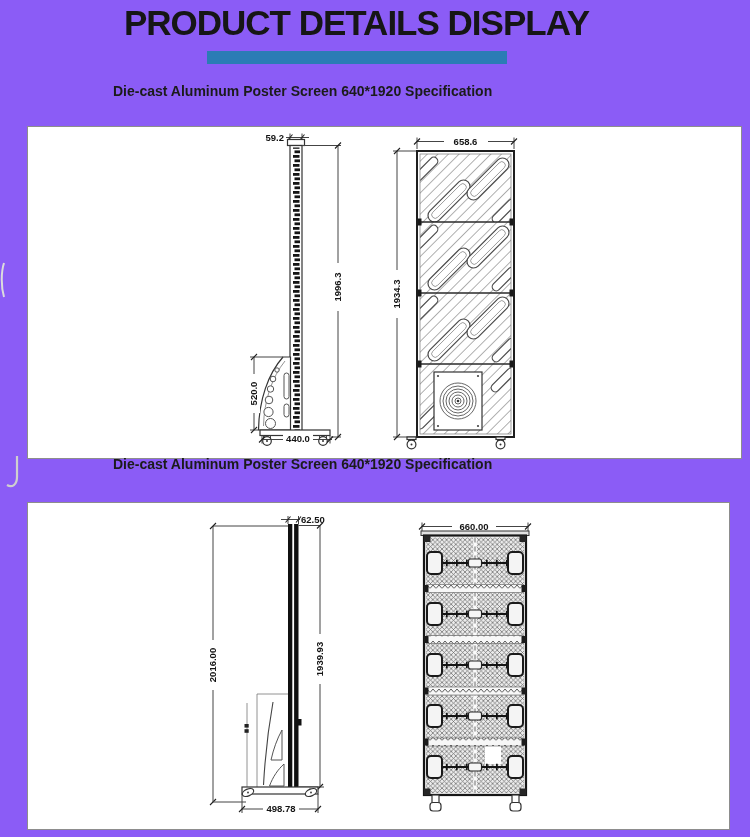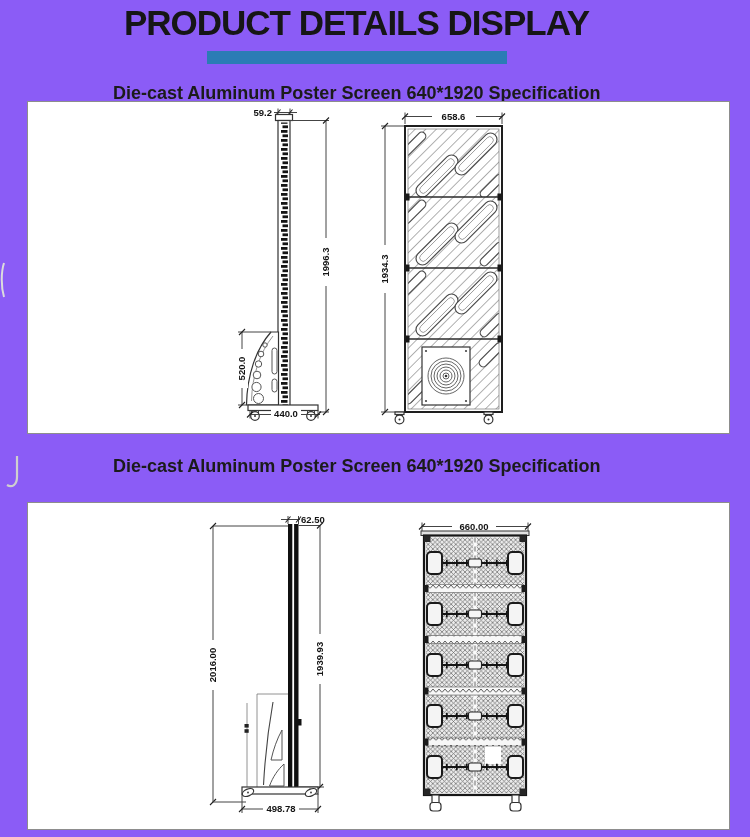--- a/index.html
+++ b/index.html
@@ -8,27 +8,27 @@
     background:#8b5cf6; overflow:hidden;
     font-family:"Liberation Sans", sans-serif;
   }
   .header-title {
     position:absolute; left:0; top:3px; width:713px;
     text-align:center; font-size:35px; font-weight:bold;
     letter-spacing:-1px; color:#161616; white-space:nowrap;
   }
   .accent-bar { position:absolute; left:207px; top:50px; width:300px; height:13px; }
   .section-title {
-    position:absolute; left:113px; font-size:18px; font-weight:bold;
+    position:absolute; left:113px; font-size:14px; font-weight:bold;
     color:#1b1b1b; white-space:nowrap;
   }
   #s1-title { top:83px; }
   #s2-title { top:456px; }
   .spec-box { position:absolute; left:27px; width:701px; border:1.5px solid #8d8d8d; background:#fff; }
-  #s1-box { top:101px; height:331px; }
+  #s1-box { top:126px; height:331px;padding-left:12px; }
   #s2-box { top:502px; height:326px; }
   .spec-box svg { display:block; }
   svg text { font:bold 9.5px "Liberation Sans", sans-serif; fill:#141414; }
   .part  { fill:#fff; stroke:#333; stroke-width:1.2; }
   .part2 { fill:#fff; stroke:#555; stroke-width:1; }
   .thin  { stroke:#444; stroke-width:1; fill:none; }
   .thin2 { stroke:#777; stroke-width:0.8; fill:none; }
   .tick  { stroke:#222; stroke-width:1.1; fill:none; }
   .div   { stroke:#2b2b2b; stroke-width:1.4; fill:none; }
   .slot  { fill:#fff; stroke:#4a4a4a; stroke-width:1.2; }

